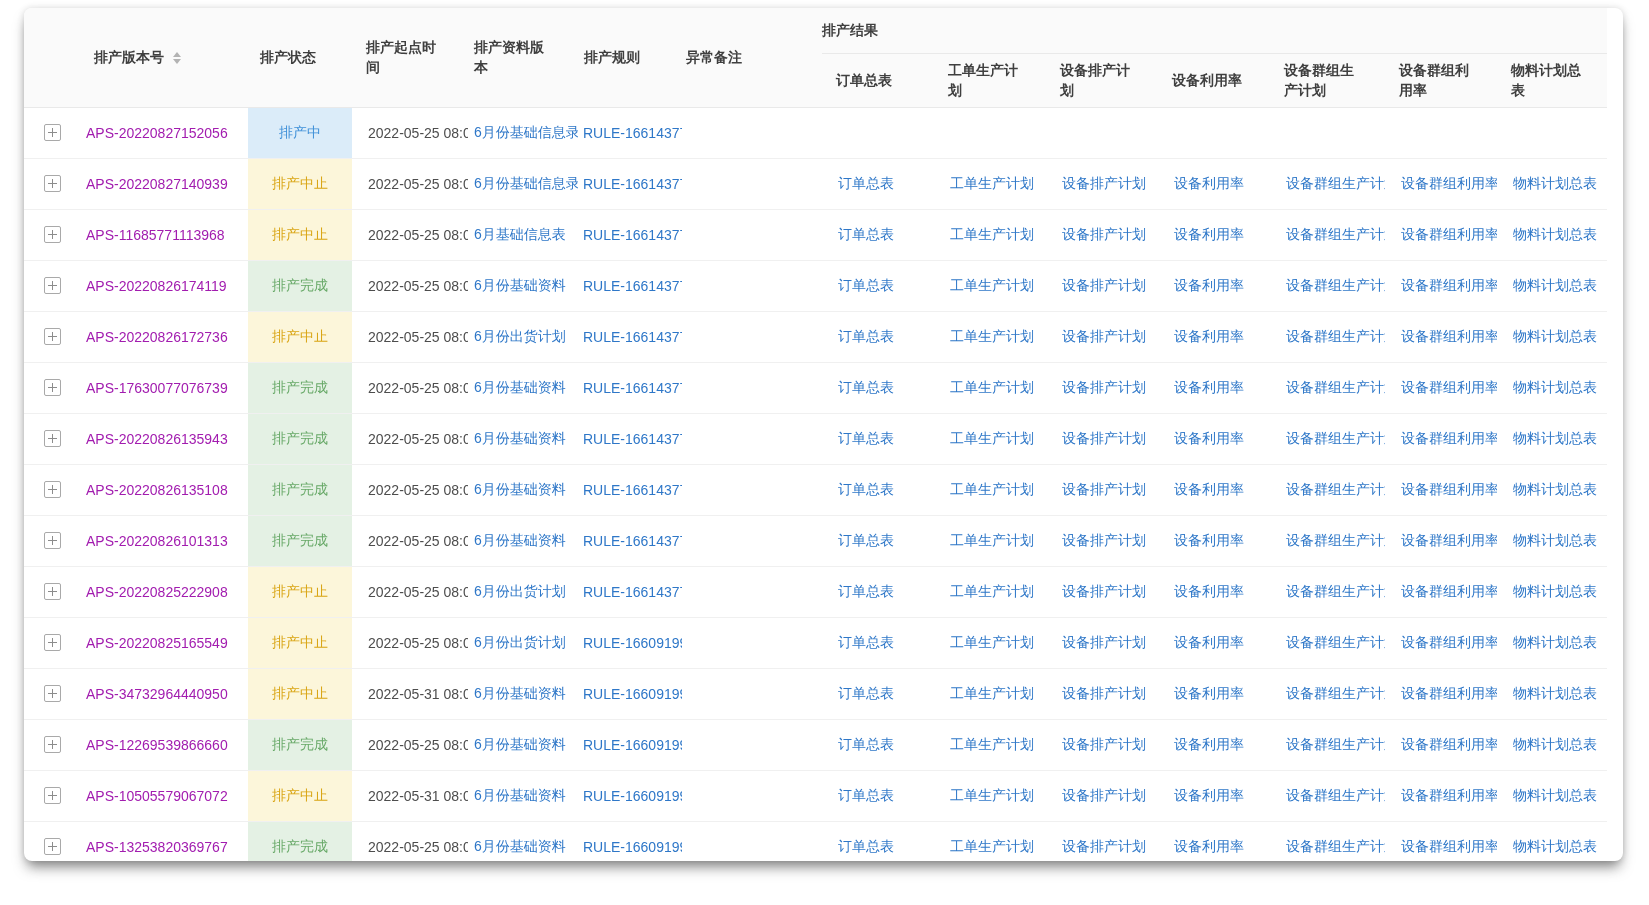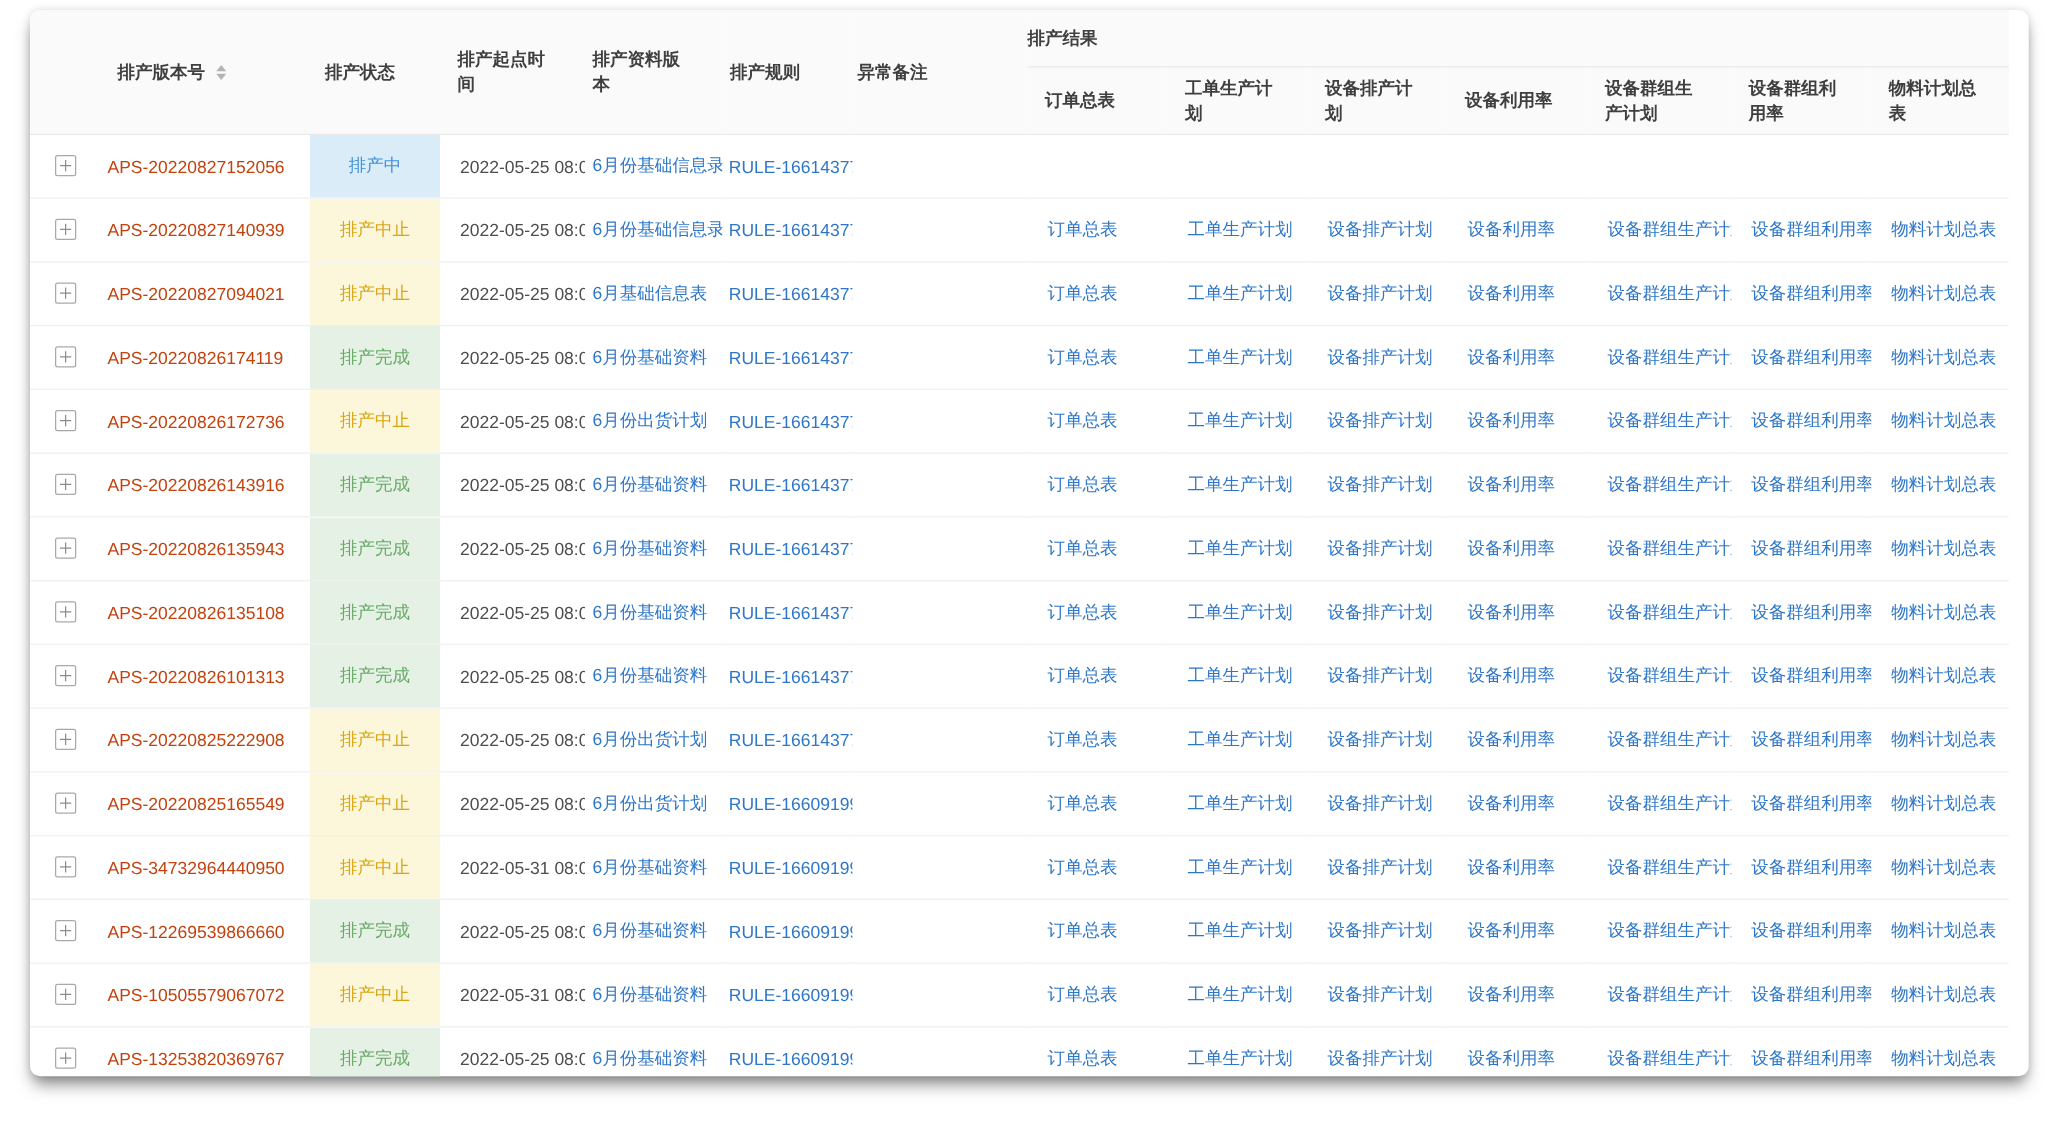--- a/index.html
+++ b/index.html
@@ -41,21 +41,21 @@
   .sorter{display:inline-block;vertical-align:middle;margin-left:9px;margin-top:-2px;}
   .caret{display:block;width:0;height:0;border-left:4px solid transparent;border-right:4px solid transparent;}
   .caret.up{border-bottom:5px solid #b3b3b3;margin-bottom:2px;}
   .caret.down{border-top:5px solid #b3b3b3;}
   
   tbody td{
     height:50px;border-bottom:1px solid var(--row-border);color:var(--body-text);
     white-space:nowrap;overflow:hidden;padding:0 0 0 16px;vertical-align:middle;
   }
   td.c-expand{padding:0;text-align:center;}
-  td.c-id{padding-left:6px;color:#c2410c;}
+  td.c-id{padding-left:6px;color:#a21caf;}
   td.c-status{padding:0;text-align:center;}
   td.c-time{padding-left:16px;}
   td.c-dver{padding-left:6px;}
   td.c-rule{padding-left:5px;}
   td.c-remark{padding-left:16px;}
   td.status-running{background:var(--running-bg);color:var(--running-text);text-align:center;}
   td.status-aborted{background:var(--aborted-bg);color:var(--aborted-text);}
   td.status-done{background:var(--done-bg);color:var(--done-text);}
   a.link{color:var(--link);text-decoration:none;cursor:pointer;}
   .expand-btn{
@@ -144,21 +144,21 @@
     <td class="c-res"><a class="link">设备排产计划</a></td>
     <td class="c-res"><a class="link">设备利用率</a></td>
     <td class="c-res"><a class="link">设备群组生产计划</a></td>
     <td class="c-res"><a class="link">设备群组利用率</a></td>
     <td class="c-res"><a class="link">物料计划总表</a></td>
   </tr>
         <tr>
     <td class="c-expand">
       <button class="expand-btn"><span class="plus"></span></button>
     </td>
-    <td class="c-id">APS-20220827094021</td>
+    <td class="c-id">APS-11685771113968</td>
     <td class="c-status status-aborted">排产中止</td>
     <td class="c-time">2022-05-25 08:00</td>
     <td class="c-dver"><a class="link">6月基础信息表</a></td>
     <td class="c-rule"><a class="link">RULE-166143771</a></td>
     <td class="c-remark"></td>
     <td class="c-res"><a class="link">订单总表</a></td>
     <td class="c-res"><a class="link">工单生产计划</a></td>
     <td class="c-res"><a class="link">设备排产计划</a></td>
     <td class="c-res"><a class="link">设备利用率</a></td>
     <td class="c-res"><a class="link">设备群组生产计划</a></td>
@@ -198,21 +198,21 @@
     <td class="c-res"><a class="link">设备排产计划</a></td>
     <td class="c-res"><a class="link">设备利用率</a></td>
     <td class="c-res"><a class="link">设备群组生产计划</a></td>
     <td class="c-res"><a class="link">设备群组利用率</a></td>
     <td class="c-res"><a class="link">物料计划总表</a></td>
   </tr>
         <tr>
     <td class="c-expand">
       <button class="expand-btn"><span class="plus"></span></button>
     </td>
-    <td class="c-id">APS-20220826143916</td>
+    <td class="c-id">APS-17630077076739</td>
     <td class="c-status status-done">排产完成</td>
     <td class="c-time">2022-05-25 08:00</td>
     <td class="c-dver"><a class="link">6月份基础资料</a></td>
     <td class="c-rule"><a class="link">RULE-166143771</a></td>
     <td class="c-remark"></td>
     <td class="c-res"><a class="link">订单总表</a></td>
     <td class="c-res"><a class="link">工单生产计划</a></td>
     <td class="c-res"><a class="link">设备排产计划</a></td>
     <td class="c-res"><a class="link">设备利用率</a></td>
     <td class="c-res"><a class="link">设备群组生产计划</a></td>

